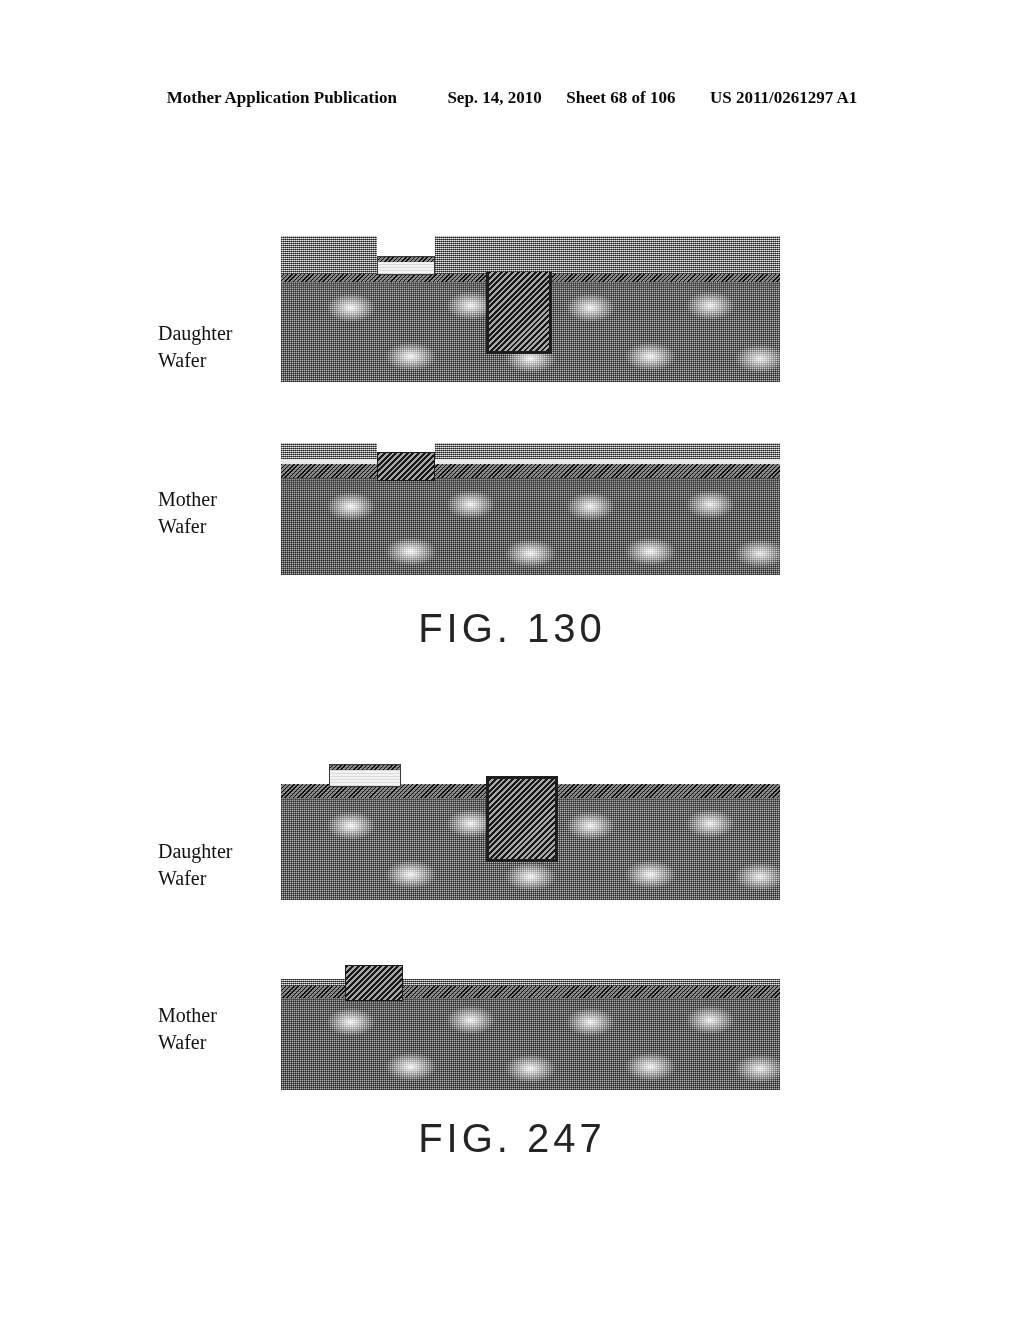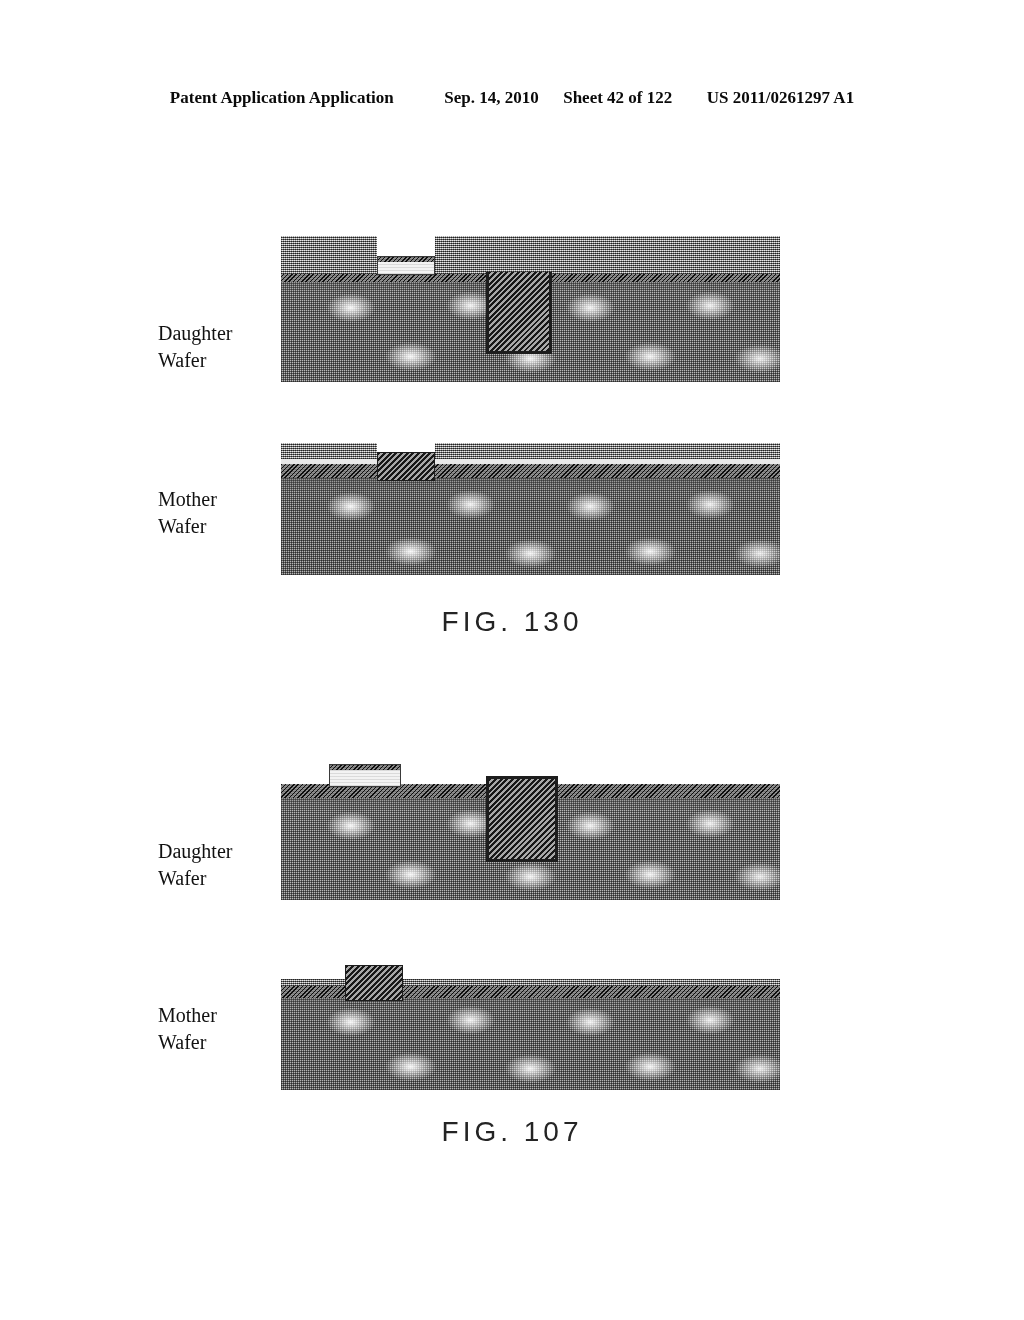--- a/index.html
+++ b/index.html
@@ -38,21 +38,21 @@
   .figure {
     position: absolute;
     left: 0;
     width: 1024px;
   }
   .fig-caption {
     position: absolute;
     width: 1024px;
     text-align: center;
     font-family: "Liberation Sans", sans-serif;
-    font-size: 28px;
+    font-size: 40px;
     font-weight: 400;
     letter-spacing: 4px;
     color: #242424;
   }
 
   
   .wafer-label {
     position: absolute;
     text-align: left;
     font-family: "Liberation Serif", serif;
@@ -132,25 +132,25 @@
     position: absolute;
     border: 1px solid #3a3a3a;
     box-sizing: border-box;
     pointer-events: none;
   }
 </style>
 </head>
 <body>
 
 <div class="page-header">
-  <span class="seg">Patent Application Application</span>
+  <span class="seg">Mother Application Publication</span>
   <span class="gap-big"></span>
   <span class="seg">Sep. 14, 2010</span>
   <span class="gap-mid"></span>
-  <span class="seg">Sheet 42 of 122</span>
+  <span class="seg">Sheet 68 of 106</span>
   <span class="gap-sm"></span>
   <span class="seg">US 2011/0261297 A1</span>
 </div>
 
 <div class="figure" style="top:0;">
 
   <div class="wafer-label" style="left:158px; top:320px;">
     <span>Daughter</span>
     <span>Wafer</span>
   </div>
@@ -219,14 +219,14 @@
 
   <div class="wafer" style="left:281px; top:965px; width:499px; height:125px;">
     <div class="tex-bulk deep" style="top:28px; height:97px;"></div>
 
     <div class="band-mid" style="left:0; top:14px; width:499px; height:7px;"></div>
     <div class="band-dark" style="left:0; top:21px; width:499px; height:12px;"></div>
 
     <div class="trench-fill" style="left:64px; top:0px; width:58px; height:36px; border-width:1px;"></div>
   </div>
 
-  <div class="fig-caption" style="top:1116px;">FIG. 107</div>
+  <div class="fig-caption" style="top:1116px;">FIG. 247</div>
 </div>
 
 </body></html>

